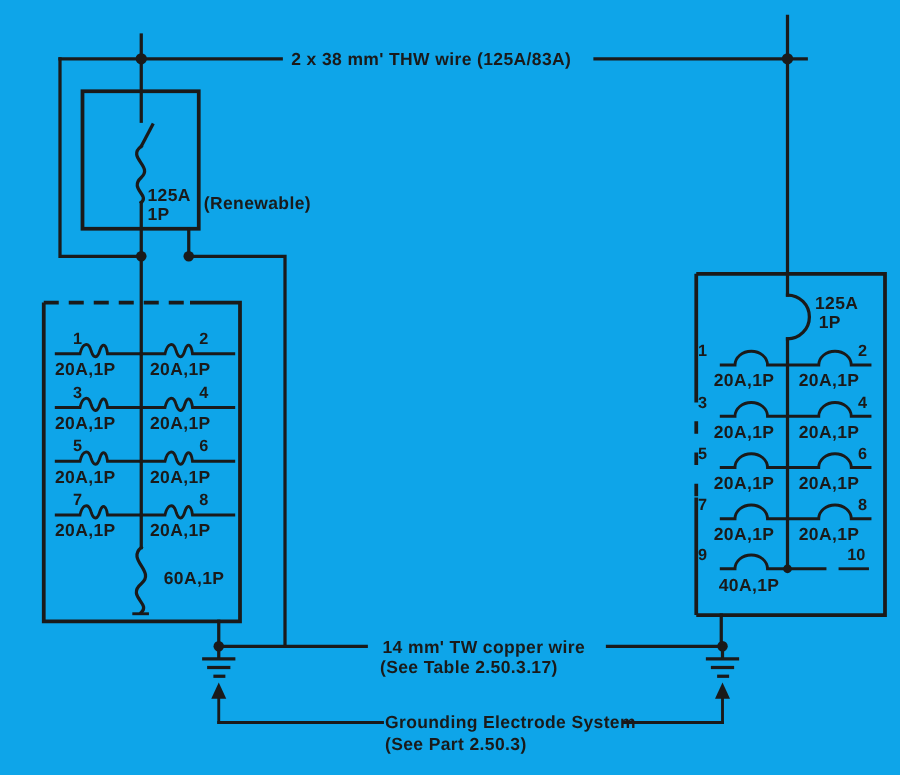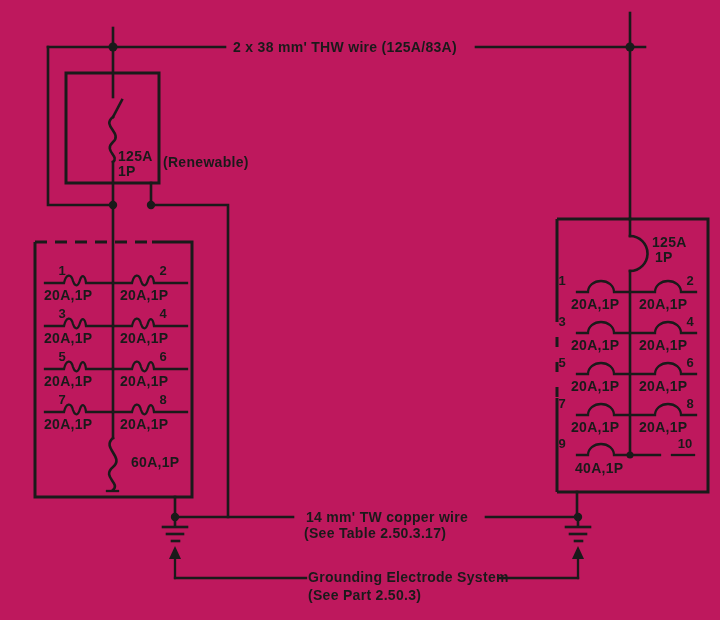--- a/index.html
+++ b/index.html
@@ -1,17 +1,17 @@
 <!DOCTYPE html>
 <html><head>
 <meta charset="utf-8">
 <title>Diagram</title>
 <style>
   html,body{margin:0;padding:0;background:#ffffff;}
-  .page{position:relative;width:720px;height:620px;background:#be185d;overflow:hidden;}
+  .page{position:relative;width:720px;height:620px;background:#0ea5e9;overflow:hidden;}
   svg{display:block;}
   .wire{stroke:#1a1a1a;stroke-width:2.6;fill:none;stroke-linecap:square;}
   .thin{stroke-width:2.3;}
   .box{stroke:#1a1a1a;stroke-width:3;fill:none;}
   .dash-top{stroke-dasharray:12 8;}
   .dash-side{stroke-dasharray:10 15;}
   .dot{fill:#1a1a1a;stroke:none;}
   text{font-family:"Liberation Sans","DejaVu Sans",sans-serif;font-weight:700;fill:#1a1a1a;}
   .t{font-size:14px;letter-spacing:0.3px;}
   .n{font-size:13px;text-anchor:middle;}

